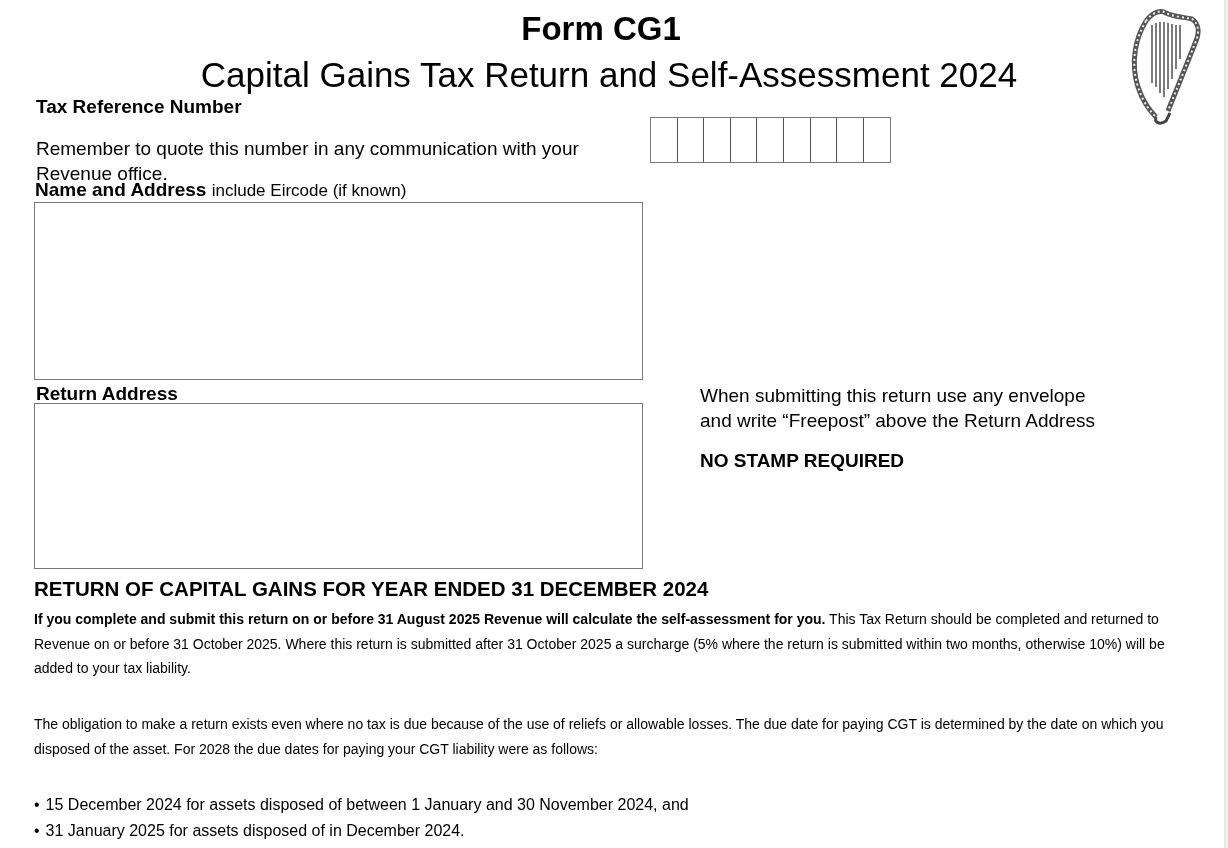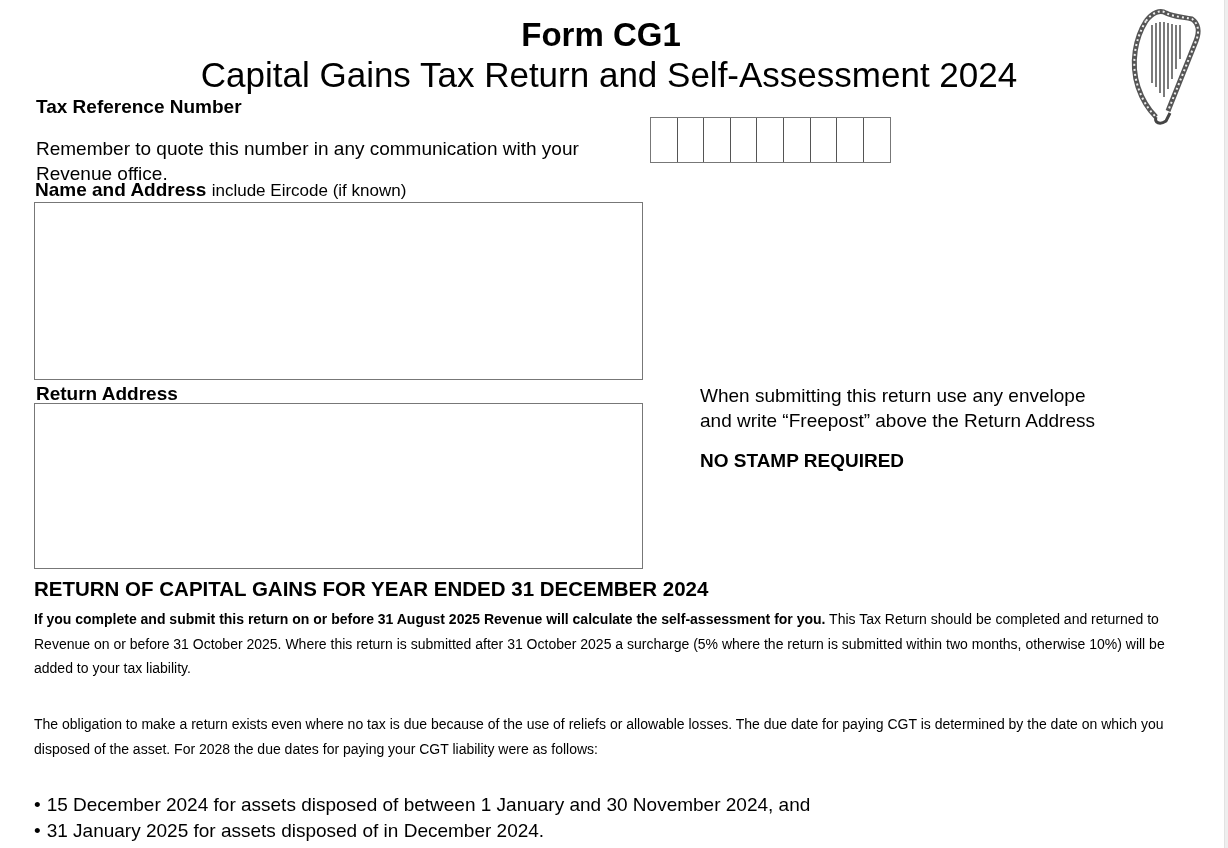--- a/index.html
+++ b/index.html
@@ -21,21 +21,21 @@
       right: 0;
       width: 3px;
       height: 848px;
       background: #eeeeee;
       border-left: 1px solid #e2e2e2;
     }
     .form-id {
       position: absolute;
       left: 0;
       width: 1202px;
-      top: 16px;
+      top: 10px;
       text-align: center;
       font-weight: bold;
       font-size: 33px;
       line-height: 38px;
     }
     .form-title {
       position: absolute;
       left: 0;
       width: 1218px;
       top: 55px;
@@ -135,21 +135,21 @@
     }
     .para1 { top: 607px; }
     .para2 { top: 712px; }
     .bullets {
       position: absolute;
       left: 34px;
       top: 792px;
       margin: 0;
       padding: 0;
       list-style: none;
-      font-size: 19px;
+      font-size: 16px;
       line-height: 25.5px;
     }
     .bullets li::before {
       content: "\2022";
       margin-right: 6px;
     }
   </style>
 </head>
 <body>
 

